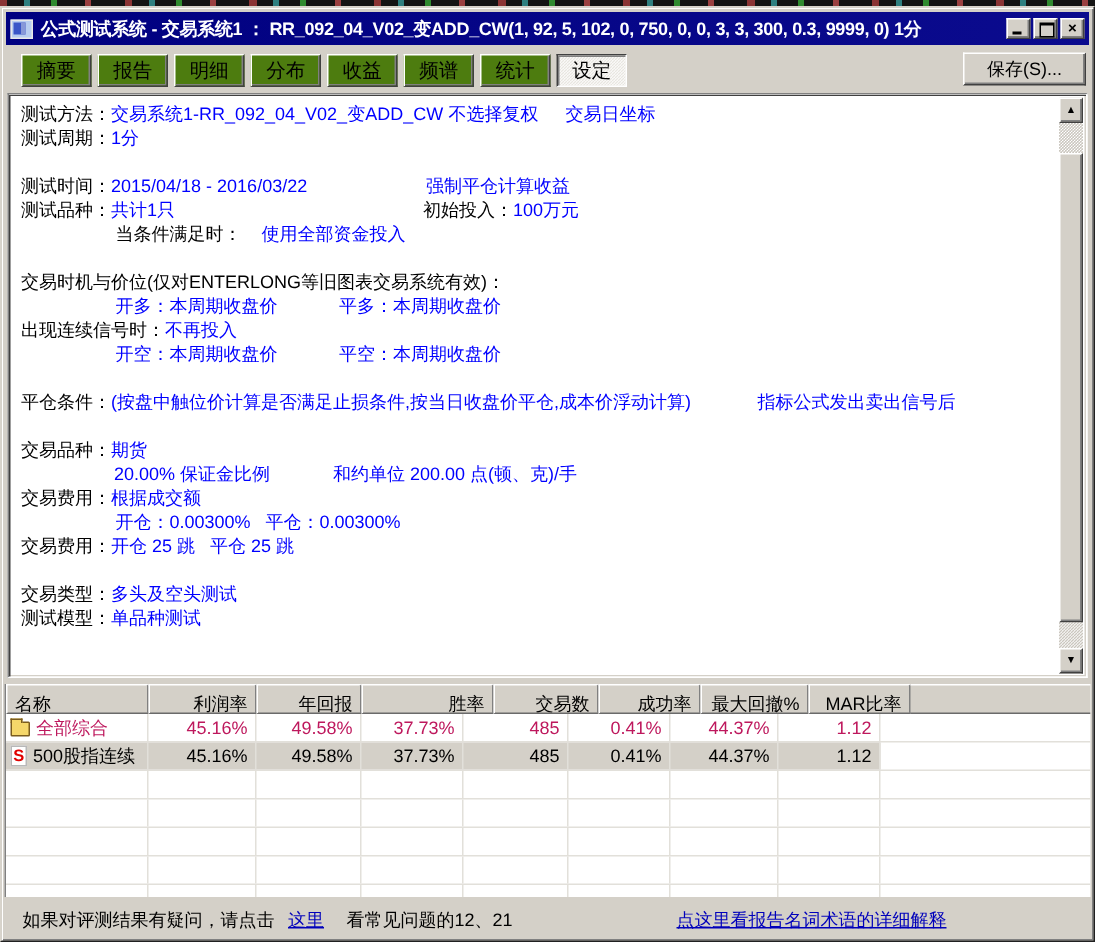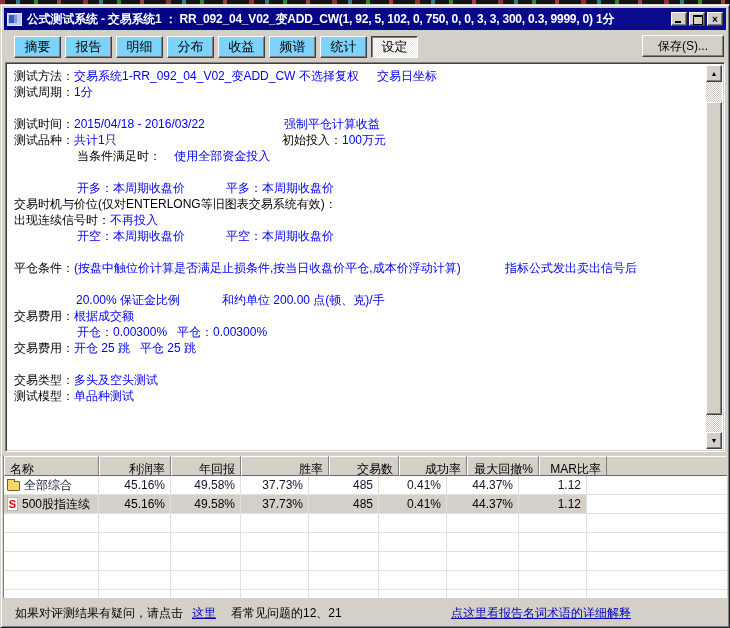--- a/index.html
+++ b/index.html
@@ -30,21 +30,21 @@
     border-color:#fff #404040 #404040 #fff; box-shadow:inset -1px -1px 0 #808080;
     position:relative; cursor:default; padding:0; font-family:inherit; }
   .glyph-min::before { content:""; position:absolute; left:3px; bottom:2px; width:6px; height:2px; background:#000; }
   .glyph-max::before { content:""; position:absolute; left:3px; top:2px; width:8px; height:7px;
     border:1px solid #000; border-top:2px solid #000; }
   .glyph-close { font-size:10px; font-weight:bold; line-height:11px; color:#000; }
 
   
   .toolbar { position:absolute; top:27px; left:3px; right:3px; height:29px;
     display:flex; align-items:center; gap:4px; padding-left:10px; }
-  .tbtn { width:47px; height:22px; font-size:13px; color:#000; background:#7dd3fc;
+  .tbtn { width:47px; height:22px; font-size:13px; color:#000; background:#4d7c0f;
     border:1px solid; border-color:#fff #404040 #404040 #fff;
     box-shadow:inset -1px -1px 0 #808080; padding:0; font-family:inherit; cursor:default; }
   .tbtn.active { border-color:#404040 #fff #fff #404040; box-shadow:inset 1px 1px 0 #808080;
     background-color:#e8e6e0;
     background-image:linear-gradient(45deg,#fff 25%,transparent 25%,transparent 75%,#fff 75%),
                      linear-gradient(45deg,#fff 25%,transparent 25%,transparent 75%,#fff 75%);
     background-size:2px 2px; background-position:0 0,1px 1px; }
   .savebtn { position:absolute; right:2px; top:3px; width:82px; height:22px; font-size:12px;
     background:#d4d0c8; border:1px solid; border-color:#fff #404040 #404040 #fff;
     box-shadow:inset -1px -1px 0 #808080; font-family:inherit; color:#000; cursor:default; }
@@ -139,27 +139,28 @@
 
   <div class="panel">
     <div class="report" id="report-lines">
         <div class="line"><span class="lbl">测试方法：</span><span class="val">交易系统1-RR_092_04_V02_变ADD_CW</span><span class="xseg" style="left: 285px;"><span class="val">不选择复权</span></span><span class="xseg" style="left: 363px;"><span class="val">交易日坐标</span></span></div>
         <div class="line"><span class="lbl">测试周期：</span><span class="val">1分</span></div>
         <div class="line">&nbsp;</div>
         <div class="line"><span class="lbl">测试时间：</span><span class="val">2015/04/18 - 2016/03/22</span><span class="xseg" style="left: 270px;"><span class="val">强制平仓计算收益</span></span></div>
         <div class="line"><span class="lbl">测试品种：</span><span class="val">共计1只</span><span class="xseg" style="left: 268px;"><span class="lbl">初始投入：</span><span class="val">100万元</span></span></div>
         <div class="line"><span class="xseg" style="left: 63px;"><span class="lbl">当条件满足时：</span><span class="val">    使用全部资金投入</span></span></div>
         <div class="line">&nbsp;</div>
+        <div class="line"><span class="lbl">交易时机与价位(仅对ENTERLONG等旧图表交易系统有效)：</span></div>
         <div class="line"><span class="xseg" style="left: 63px;"><span class="val">开多：本周期收盘价</span></span><span class="xseg" style="left: 212px;"><span class="val">平多：本周期收盘价</span></span></div>
-        <div class="line"><span class="lbl">交易时机与价位(仅对ENTERLONG等旧图表交易系统有效)：</span></div>
         <div class="line"><span class="lbl">出现连续信号时：</span><span class="val">不再投入</span></div>
         <div class="line"><span class="xseg" style="left: 63px;"><span class="val">开空：本周期收盘价</span></span><span class="xseg" style="left: 212px;"><span class="val">平空：本周期收盘价</span></span></div>
         <div class="line">&nbsp;</div>
         <div class="line"><span class="lbl">平仓条件：</span><span class="val">(按盘中触位价计算是否满足止损条件,按当日收盘价平仓,成本价浮动计算)</span><span class="xseg" style="left: 491px;"><span class="val">指标公式发出卖出信号后</span></span></div>
         <div class="line">&nbsp;</div>
+        <div class="line"><span class="lbl">交易品种：</span><span class="val">期货</span></div>
         <div class="line"><span class="xseg" style="left: 62px;"><span class="val">20.00% 保证金比例</span></span><span class="xseg" style="left: 208px;"><span class="val">和约单位 200.00 点(顿、克)/手</span></span></div>
         <div class="line"><span class="lbl">交易费用：</span><span class="val">根据成交额</span></div>
         <div class="line"><span class="xseg" style="left: 63px;"><span class="val">开仓：0.00300%</span></span><span class="xseg" style="left: 163px;"><span class="val">平仓：0.00300%</span></span></div>
         <div class="line"><span class="lbl">交易费用：</span><span class="val">开仓 25 跳   平仓 25 跳</span></div>
         <div class="line">&nbsp;</div>
         <div class="line"><span class="lbl">交易类型：</span><span class="val">多头及空头测试</span></div>
         <div class="line"><span class="lbl">测试模型：</span><span class="val">单品种测试</span></div>
       </div>
     <div class="vscroll">
       <div class="sb-btn">▲</div>
@@ -177,21 +178,21 @@
         <div class="hcell ar" style="width: 70px;">年回报</div>
         <div class="hcell ar" style="width: 88px;">胜率</div>
         <div class="hcell ar" style="width: 70px;">交易数</div>
         <div class="hcell ar" style="width: 68px;">成功率</div>
         <div class="hcell ar" style="width: 72px;">最大回撤%</div>
         <div class="hcell ar" style="width: 68px;">MAR比率</div>
         <div class="hfill"></div>
       </div>
     <div id="tbody">
         <div class="trow">
-          <div class="cells" style="color: #0f172a;">
+          <div class="cells" style="color: #be185d;">
             <div class="cell name al" style="width: 95px;">
               <span class="icon-folder"></span>
               <span>全部综合</span>
             </div>
             <div class="cell ar" style="width: 72px;">45.16%</div>
             <div class="cell ar" style="width: 70px;">49.58%</div>
             <div class="cell ar" style="width: 68px;">37.73%</div>
             <div class="cell ar" style="width: 70px;">485</div>
             <div class="cell ar" style="width: 68px;">0.41%</div>
             <div class="cell ar" style="width: 72px;">44.37%</div>

